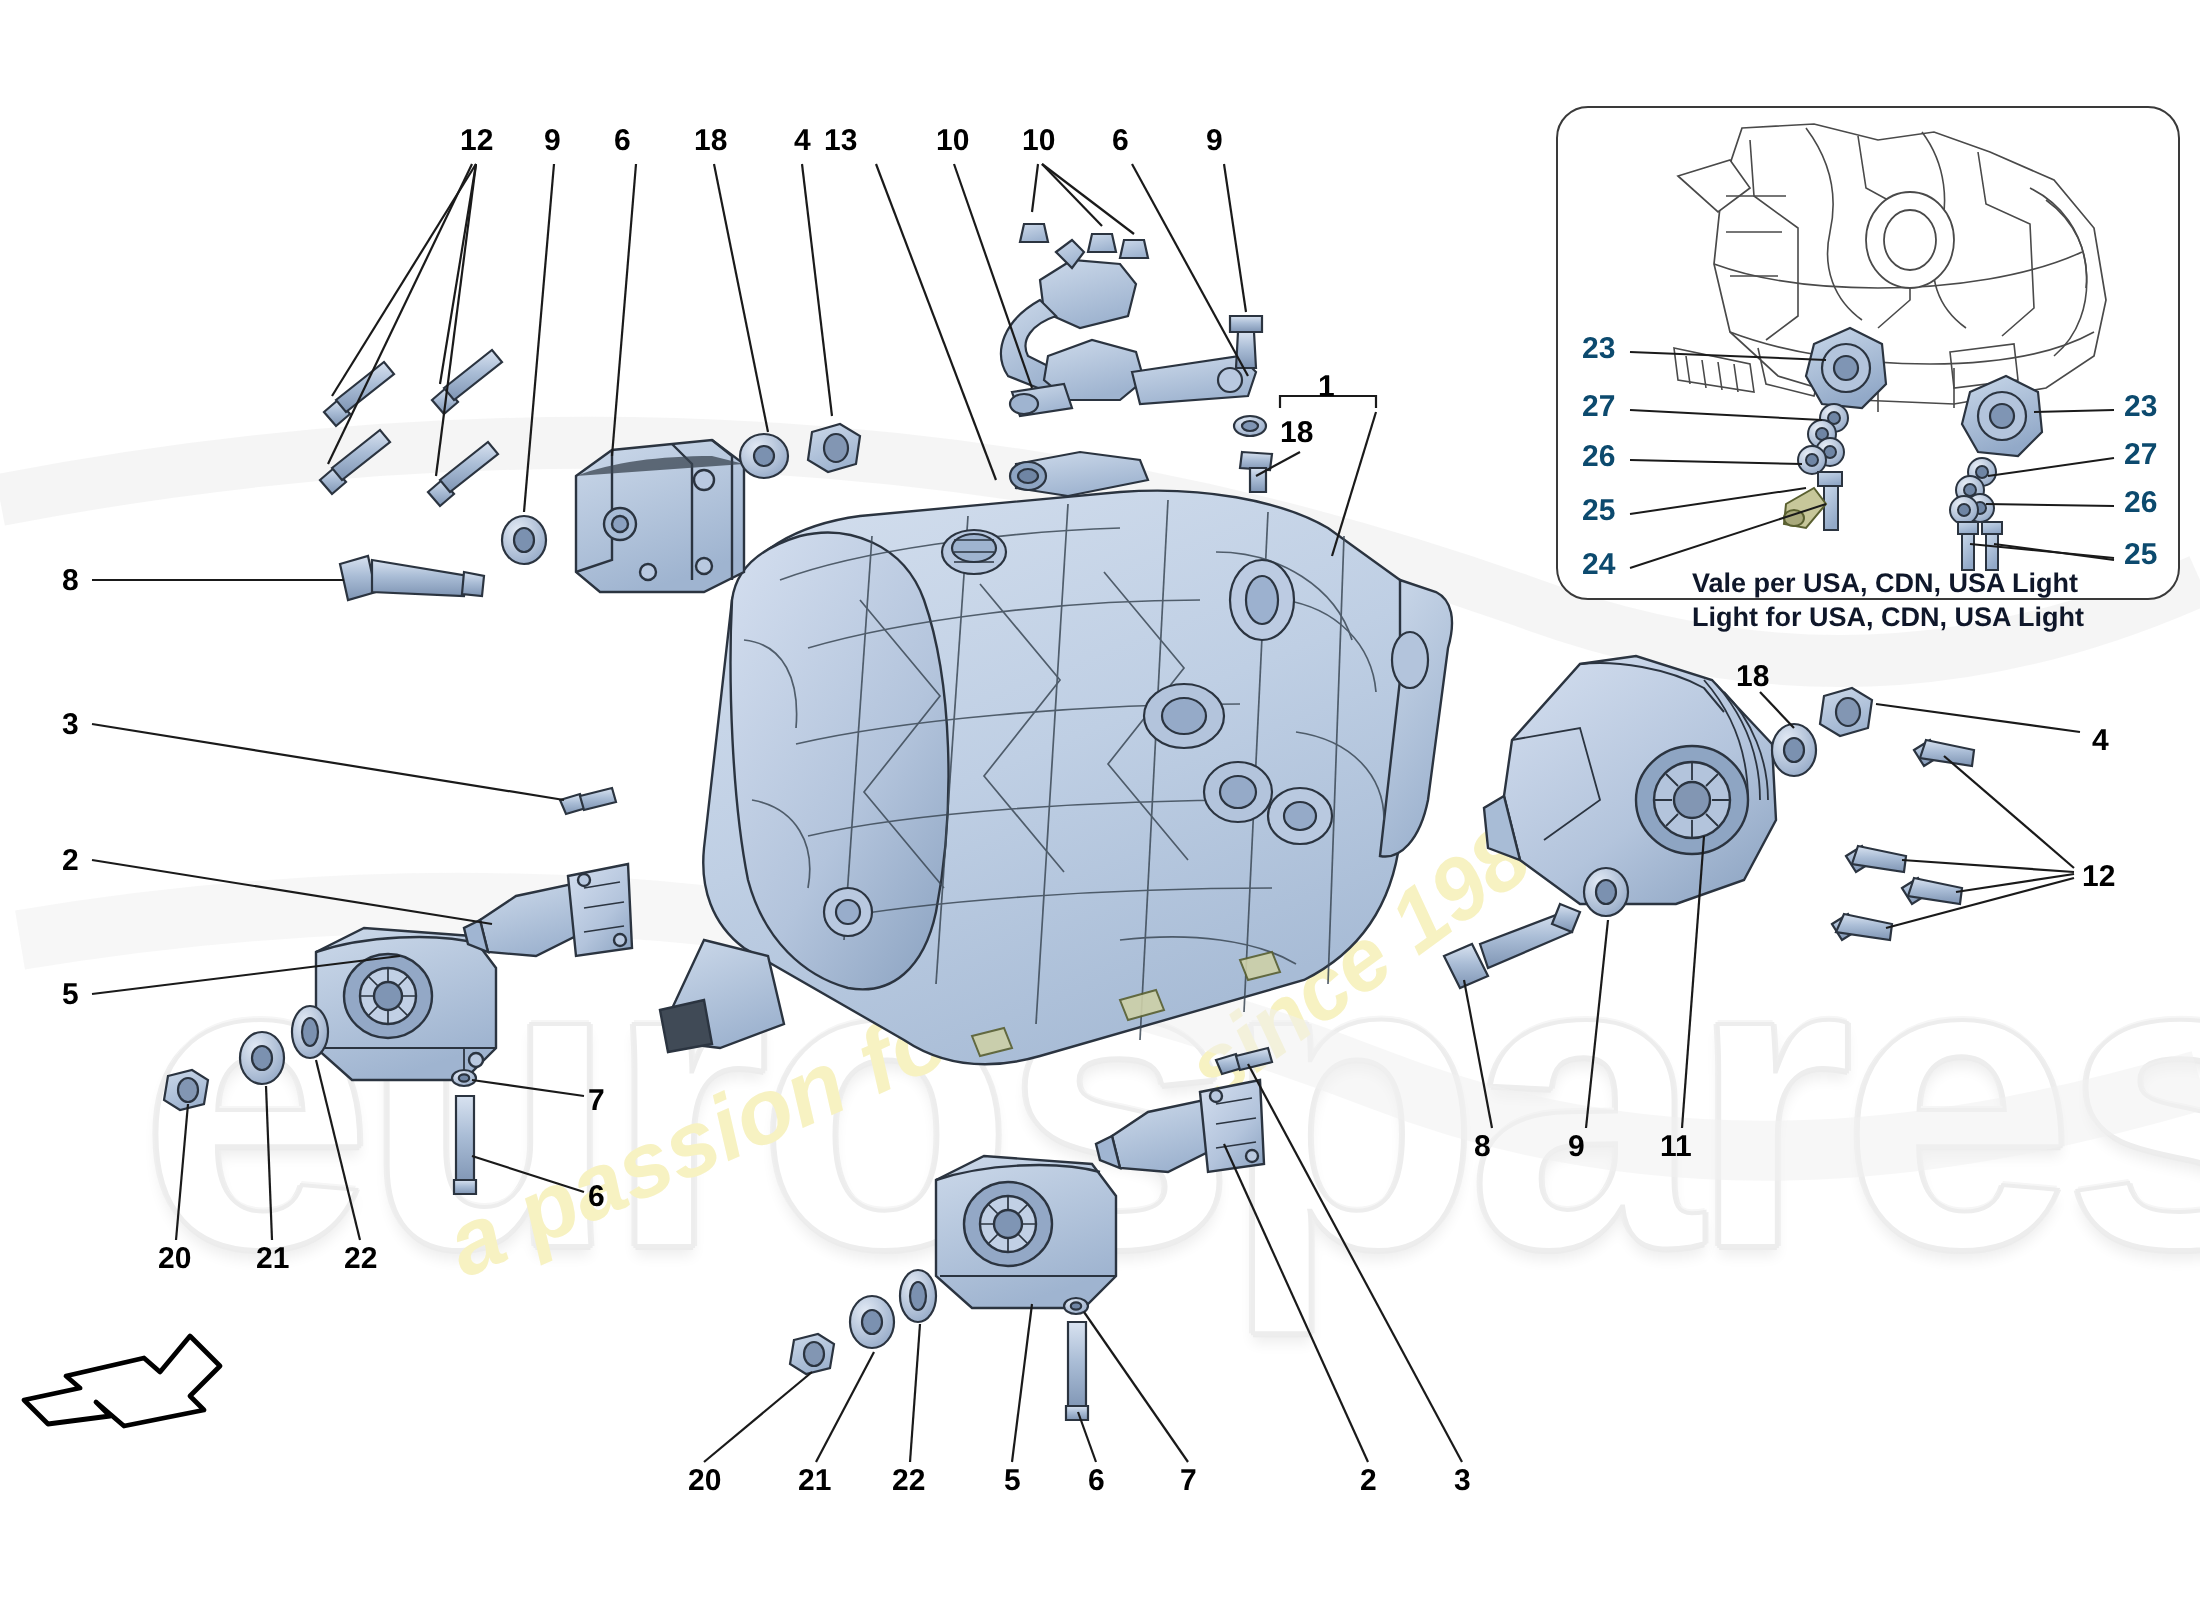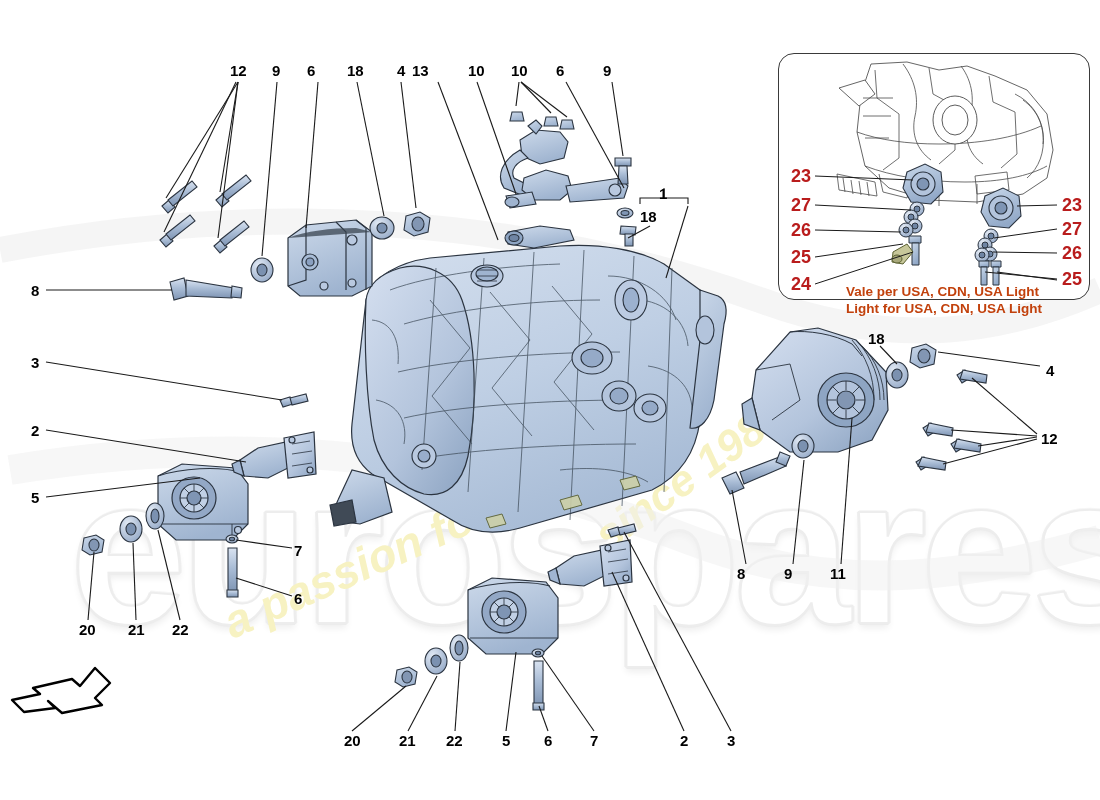--- a/index.html
+++ b/index.html
@@ -29,22 +29,22 @@
           overflow:visible;pointer-events:none;}
 
   
   .lbl{position:absolute;font-size:15px;font-weight:700;color:#000;
        line-height:1;user-select:none;white-space:nowrap;}
 
   
   #inset{position:absolute;left:778px;top:53px;width:312px;height:247px;
     border:1.6px solid #3a3a3a;border-radius:16px;background:#ffffff;
     box-sizing:border-box;overflow:hidden;}
-  .inset-lbl{position:absolute;font-size:18px;font-weight:700;color:#b91c1c;}
-  .note{position:absolute;font-size:13.5px;font-weight:700;color:#c2410c;
+  .inset-lbl{position:absolute;font-size:15px;font-weight:700;color:#0c4a6e;}
+  .note{position:absolute;font-size:13.5px;font-weight:700;color:#0f172a;
         white-space:nowrap;}
 </style>
 </head>
 <body>
 
 <div id="stage">
 
   <div class="wm-logo">eurospares</div>
   <div class="wm-tag">a passion for parts</div>
   <div class="wm-since">since 1985</div>

